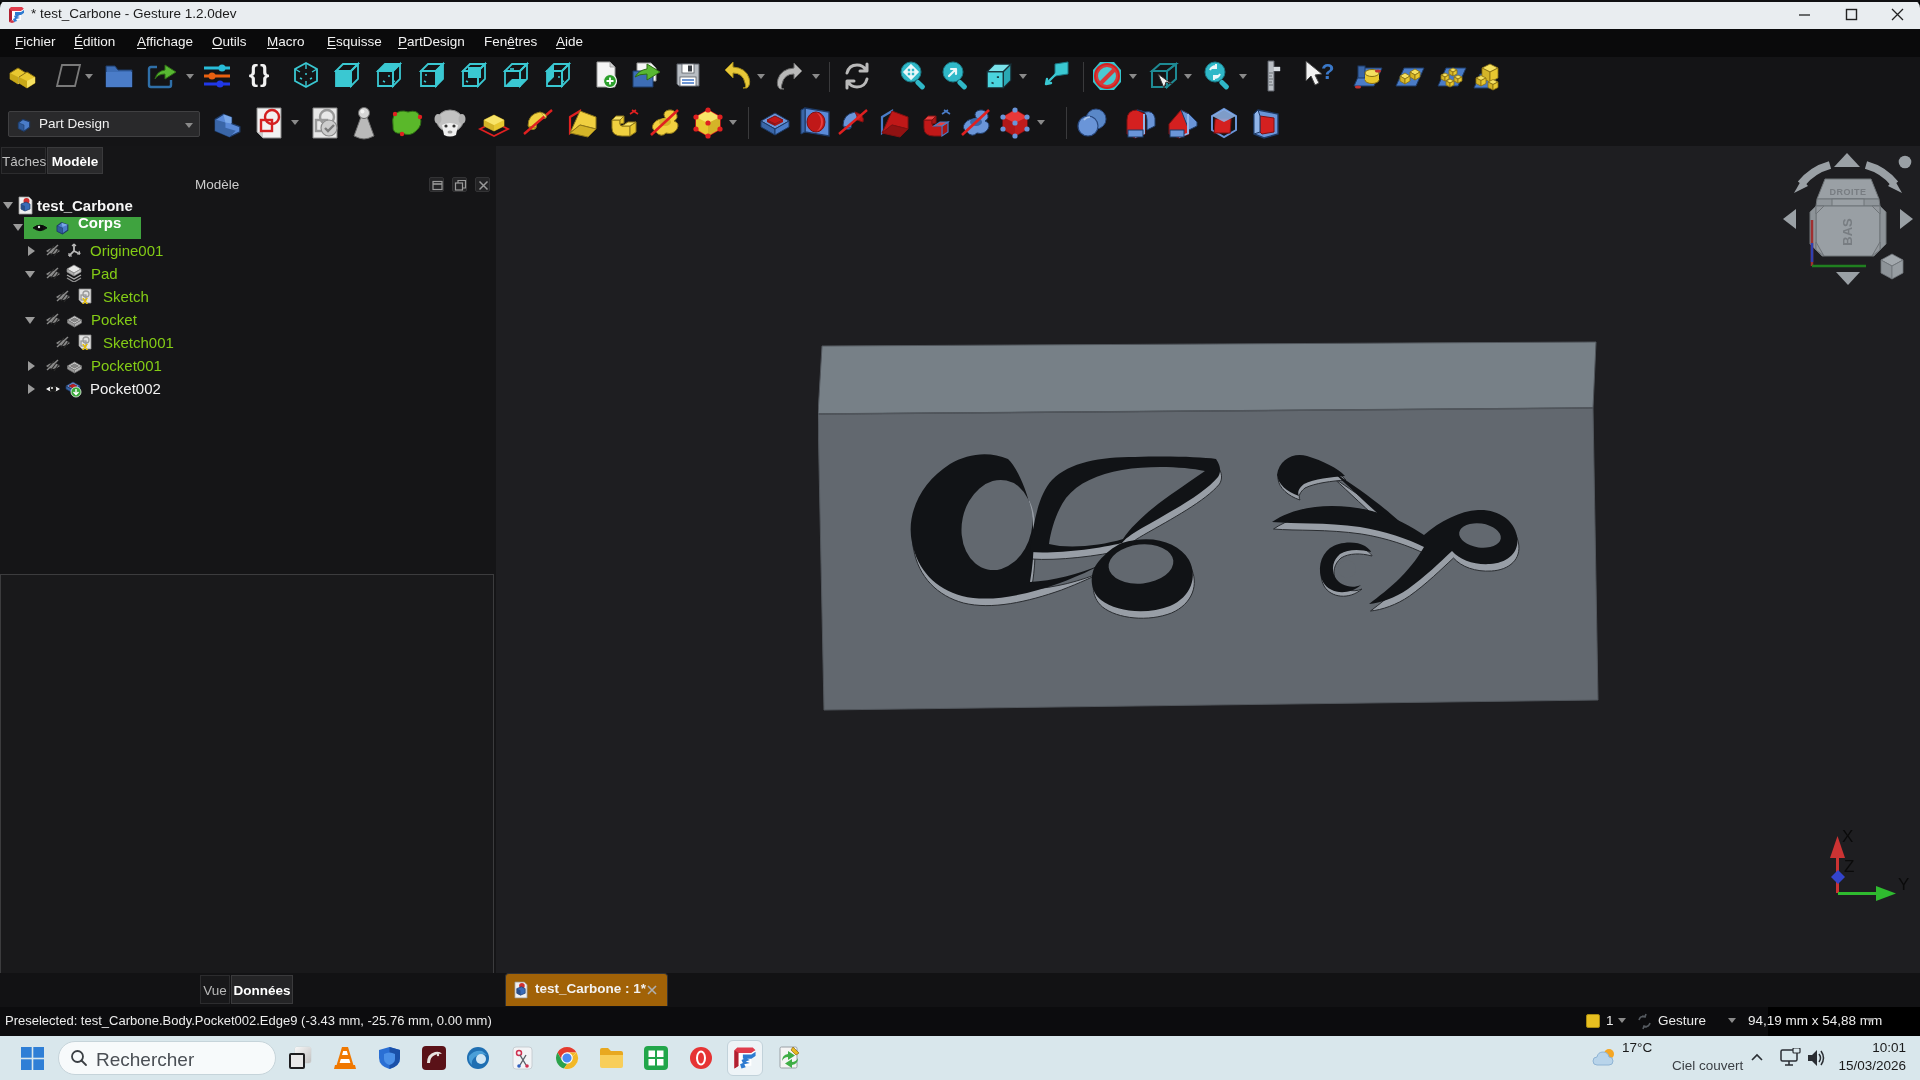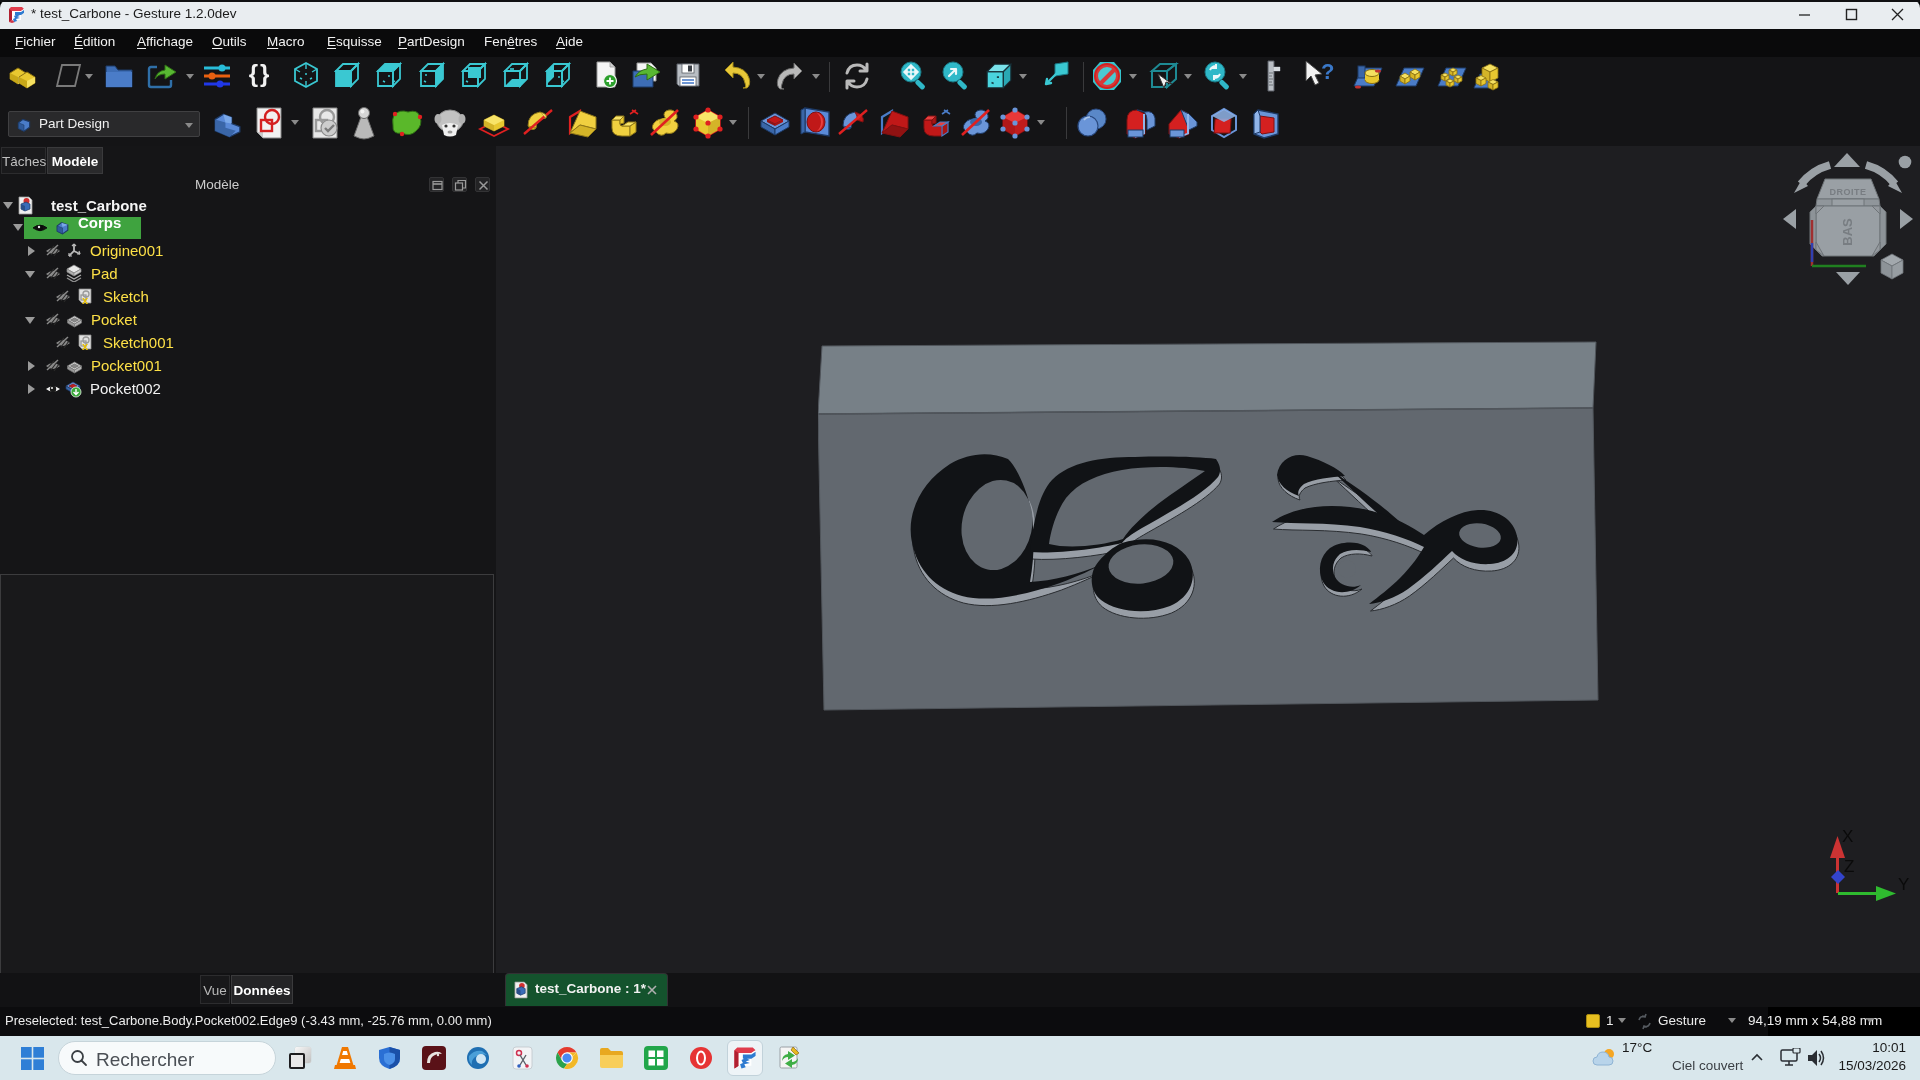--- a/index.html
+++ b/index.html
@@ -24,21 +24,21 @@
   #dock { position:absolute; left:0; top:146px; width:496px; height:827px; background:#151517; }
   #viewport { position:absolute; left:496px; top:146px; width:1424px; height:827px; background:#1e1e21; }
   
   .dtab { position:absolute; top:147px; height:27px; font-size:13.5px; line-height:27px; text-align:center; }
   #tabTaches { left:1px; width:45px; color:#c0c0c0; background:#1a1a1c; border:1px solid #2c2c2e; }
   #tabModele { left:47px; width:56px; color:#ffffff; background:#2a2a2c; border:1px solid #3a3a3c; font-weight:bold; }
   #panelhdr { position:absolute; left:0; top:176px; width:496px; height:20px; }
   #panelhdr .t { position:absolute; left:195px; top:1px; color:#cccccc; font-size:13.5px; }
   .phbtn { position:absolute; top:177px; width:15px; height:15px; background:#232325; border:1px solid #333335; border-radius:2px; }
   
-  .trow { position:absolute; font-size:15px; height:22px; line-height:22px; color:#fde047; }
+  .trow { position:absolute; font-size:15px; height:22px; line-height:22px; color:#84cc16; }
   
   #proppanel { position:absolute; left:0px; top:574px; width:494px; height:401px; background:#19191b; border:1px solid #3c3c3e; }
   
   #botbar { position:absolute; left:0; top:973px; width:1920px; height:34px; background:#121214; }
   .btab { position:absolute; top:975px; height:29px; line-height:29px; font-size:13.5px; text-align:center; }
   
   #statusbar { position:absolute; left:0; top:1007px; width:1768px; height:29px; background:#0c0c0e; color:#ececec; font-size:13px; }
   
   #taskbar { position:absolute; left:0; top:1036px; width:1920px; height:44px; background:#d9e7ec; }
   #search { position:absolute; left:58px; top:1041px; width:218px; height:34px; background:#f7fafb; border:1px solid #c6d4da; border-radius:17px; }
@@ -514,21 +514,21 @@
   <div id="treezone">
     <svg class="abs" style="left:3px;top:201px" width="11" height="9" viewBox="0 0 11 9">
       <polygon points="0,1 10,1 5,8" fill="#9a9a9a"></polygon>
     </svg>
     <svg class="abs" style="left:18px;top:196px" width="15" height="19" viewBox="0 0 15 19">
       <path d="M1,1 L11,1 L14,4 L14,18 L1,18 Z" fill="#f0f0f0" stroke="#999" stroke-width="0.8"></path>
       <circle cx="8.5" cy="5" r="3" fill="#d03030"></circle>
       <polygon points="3,8 8,6 12,8 12,13 7,15 3,13" fill="#3a6cb8" stroke="#1d3a66" stroke-width="0.7"></polygon>
       <polygon points="3,8 7,10 7,15 3,13" fill="#2a4f8a"></polygon>
     </svg>
-    <span class="trow" style="left:51px;top:195px;color:#f5f5f5;font-weight:bold;font-size:15px">test_Carbone</span>
+    <span class="trow" style="left:37px;top:195px;color:#f5f5f5;font-weight:bold;font-size:15px">test_Carbone</span>
     <div class="abs" style="left:24px;top:217px;width:117px;height:22px;background:#3fa33f"></div>
     <svg class="abs" style="left:13px;top:223px" width="11" height="9" viewBox="0 0 11 9">
       <polygon points="0,1 10,1 5,8" fill="#9a9a9a"></polygon>
     </svg>
     <svg class="abs" style="left:32px;top:220px" width="16" height="16" viewBox="0 0 16 16">
       <path d="M1,8 Q8,2.5 15,8 Q8,13.5 1,8 Z" fill="#111" stroke="#0a0a0a" stroke-width="0.5"></path>
       <circle cx="8" cy="8" r="3" fill="#0a0a0a"></circle>
       <path d="M1,8 Q8,2.5 15,8" fill="none" stroke="#0a0a0a" stroke-width="1"></path>
       <circle cx="7" cy="7" r="1.2" fill="#e8e8e8"></circle>
     </svg>
@@ -757,21 +757,21 @@
     <line x1="38" y1="83.5" x2="82" y2="83.5" stroke="#2fbb2f" stroke-width="3"></line>
     <polygon points="96,83.5 76,76 76,91" fill="#2fbb2f"></polygon>
     <polygon points="38,60 45,67 38,74 31,67" fill="#3344cc"></polygon>
     <text x="42" y="32" font-size="17" fill="#0a0a0a" font-family="Liberation Sans">X</text>
     <text x="98" y="80" font-size="17" fill="#0a0a0a" font-family="Liberation Sans">Y</text>
     <text x="44" y="62" font-size="17" fill="#0a0a0a" font-family="Liberation Sans">Z</text>
   </svg>
   <div id="botbar"></div>
   <div class="btab" style="left:200px;width:30px;color:#b8b8b8;background:#18181a;border:1px solid #2c2c2e">Vue</div>
   <div class="btab" style="left:231px;width:62px;color:#ffffff;background:#242426;border:1px solid #3a3a3c;font-weight:bold">Données</div>
-  <div class="abs" style="left:505px;top:973px;width:163px;height:33px;background:#14532d;border:1px solid #323234;border-bottom:none;border-radius:4px 4px 0 0">
+  <div class="abs" style="left:505px;top:973px;width:163px;height:33px;background:#a16207;border:1px solid #323234;border-bottom:none;border-radius:4px 4px 0 0">
     <svg class="abs" style="left:8px;top:7px" width="14" height="18" viewBox="0 0 15 19">
       <path d="M1,1 L11,1 L14,4 L14,18 L1,18 Z" fill="#f0f0f0" stroke="#999" stroke-width="0.8"></path>
       <circle cx="8.5" cy="5" r="3" fill="#d03030"></circle>
       <polygon points="3,8 8,6 12,8 12,13 7,15 3,13" fill="#3a6cb8" stroke="#1d3a66" stroke-width="0.7"></polygon>
       <polygon points="3,8 7,10 7,15 3,13" fill="#2a4f8a"></polygon>
     </svg>
     <span class="abs" style="left:29px;top:7px;font-size:13.5px;font-weight:bold;color:#f2f2f2">test_Carbone : 1*</span>
     <svg class="abs" style="left:140px;top:10px" width="12" height="12" viewBox="0 0 12 12">
       <path d="M2,2 L10,10 M10,2 L2,10" stroke="#b0b0b0" stroke-width="1.6"></path>
     </svg>

